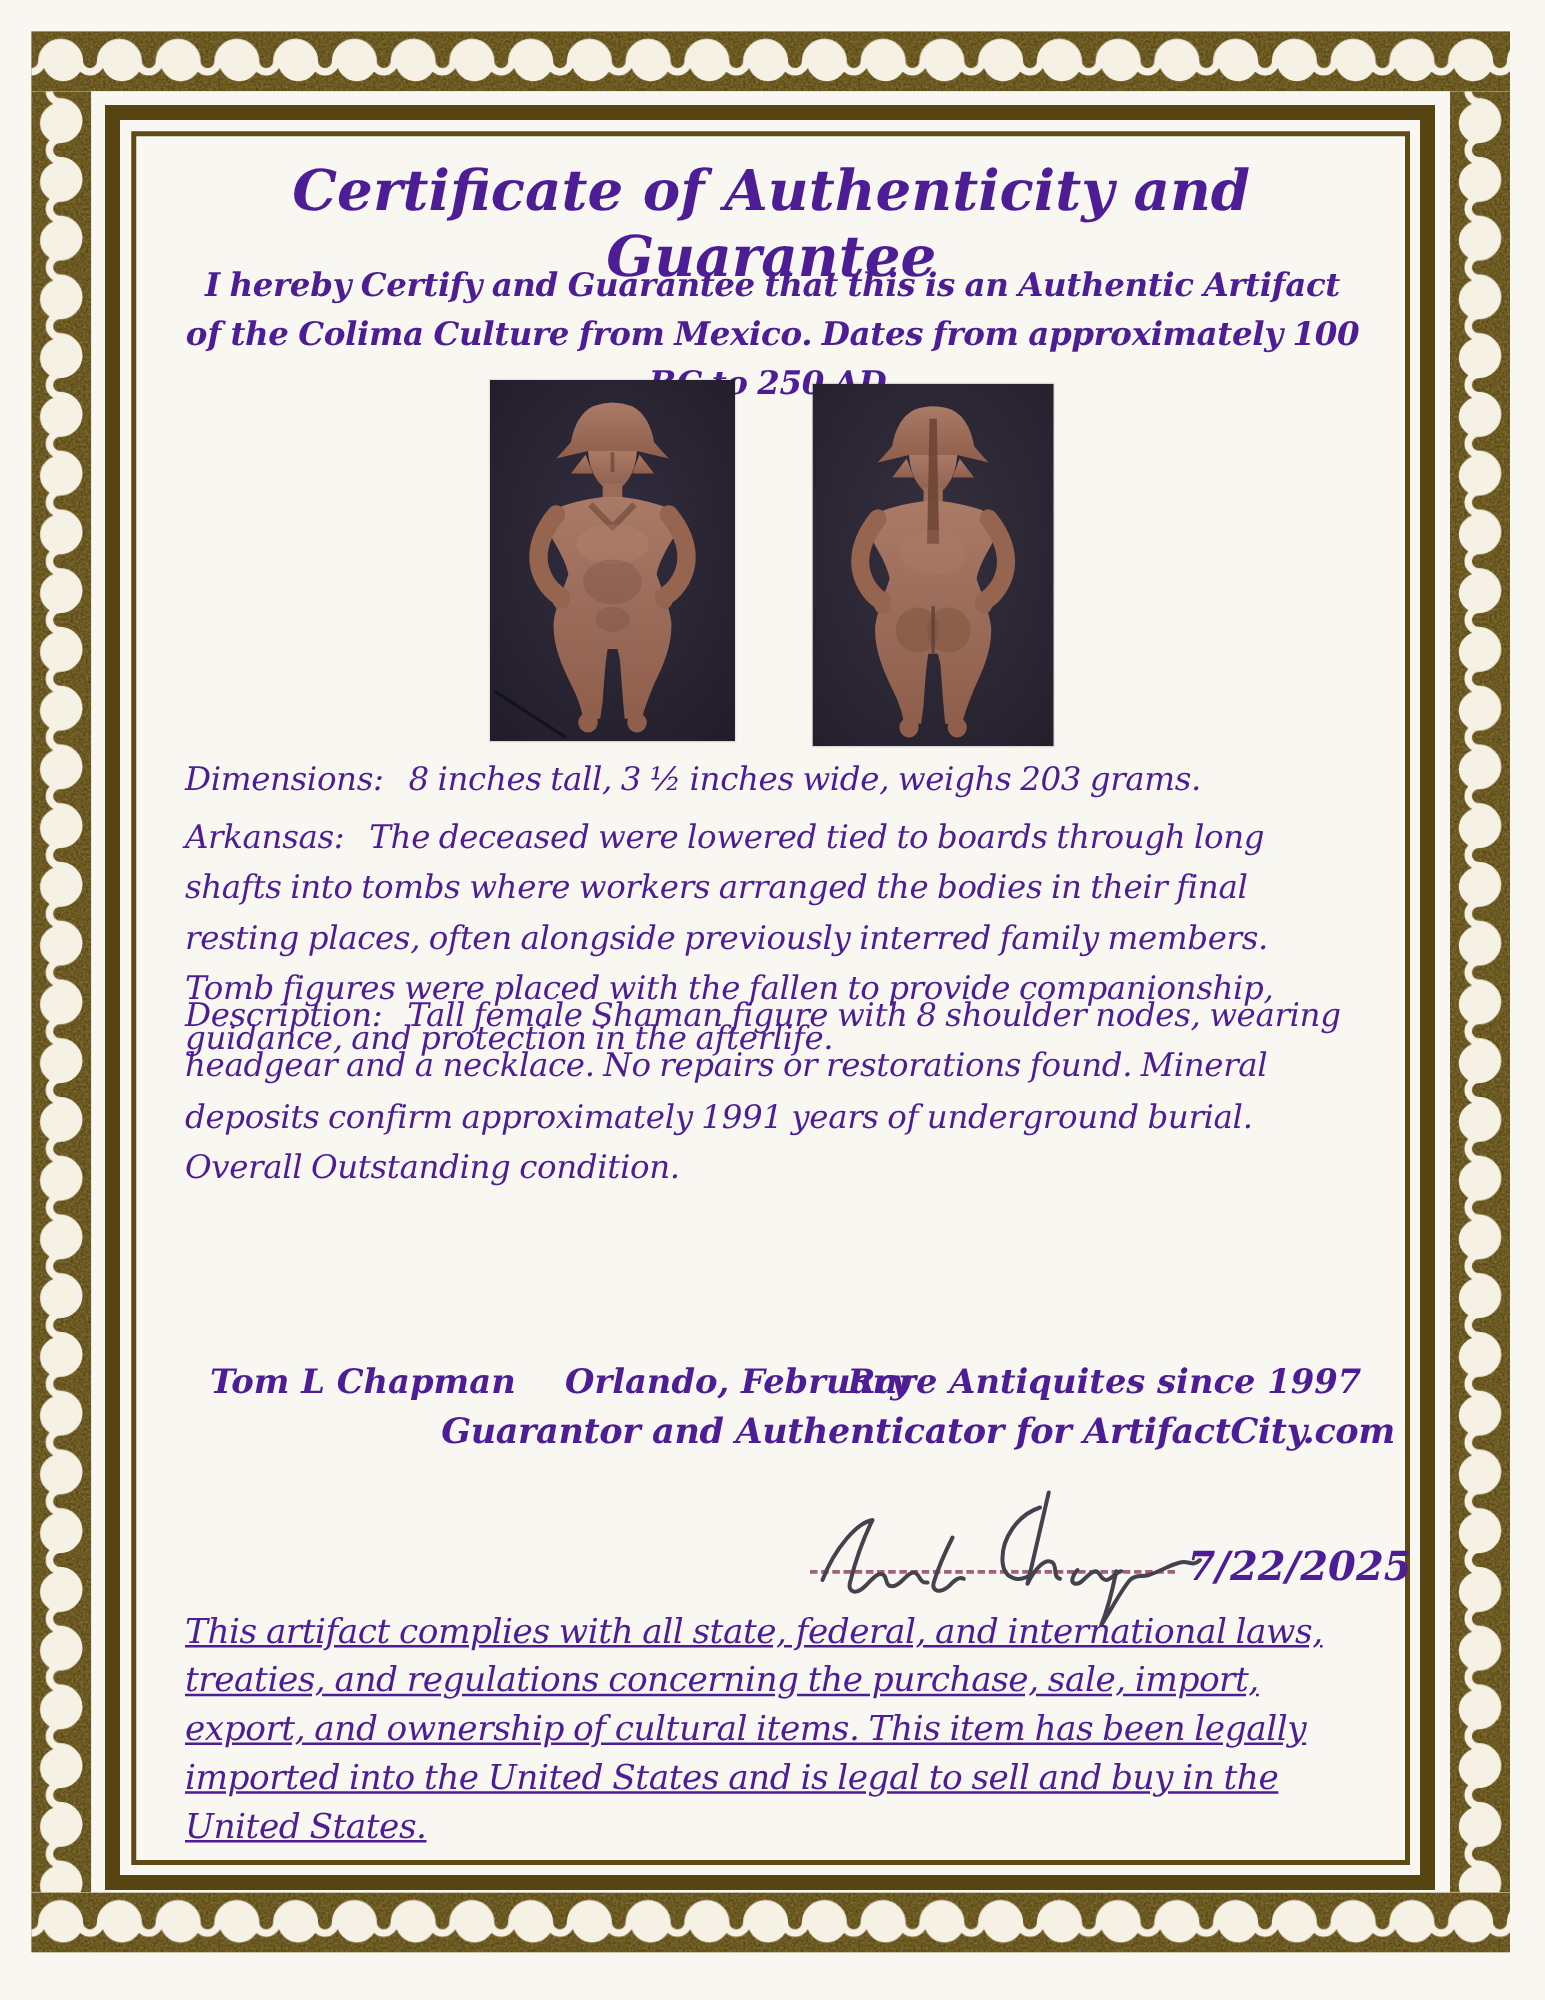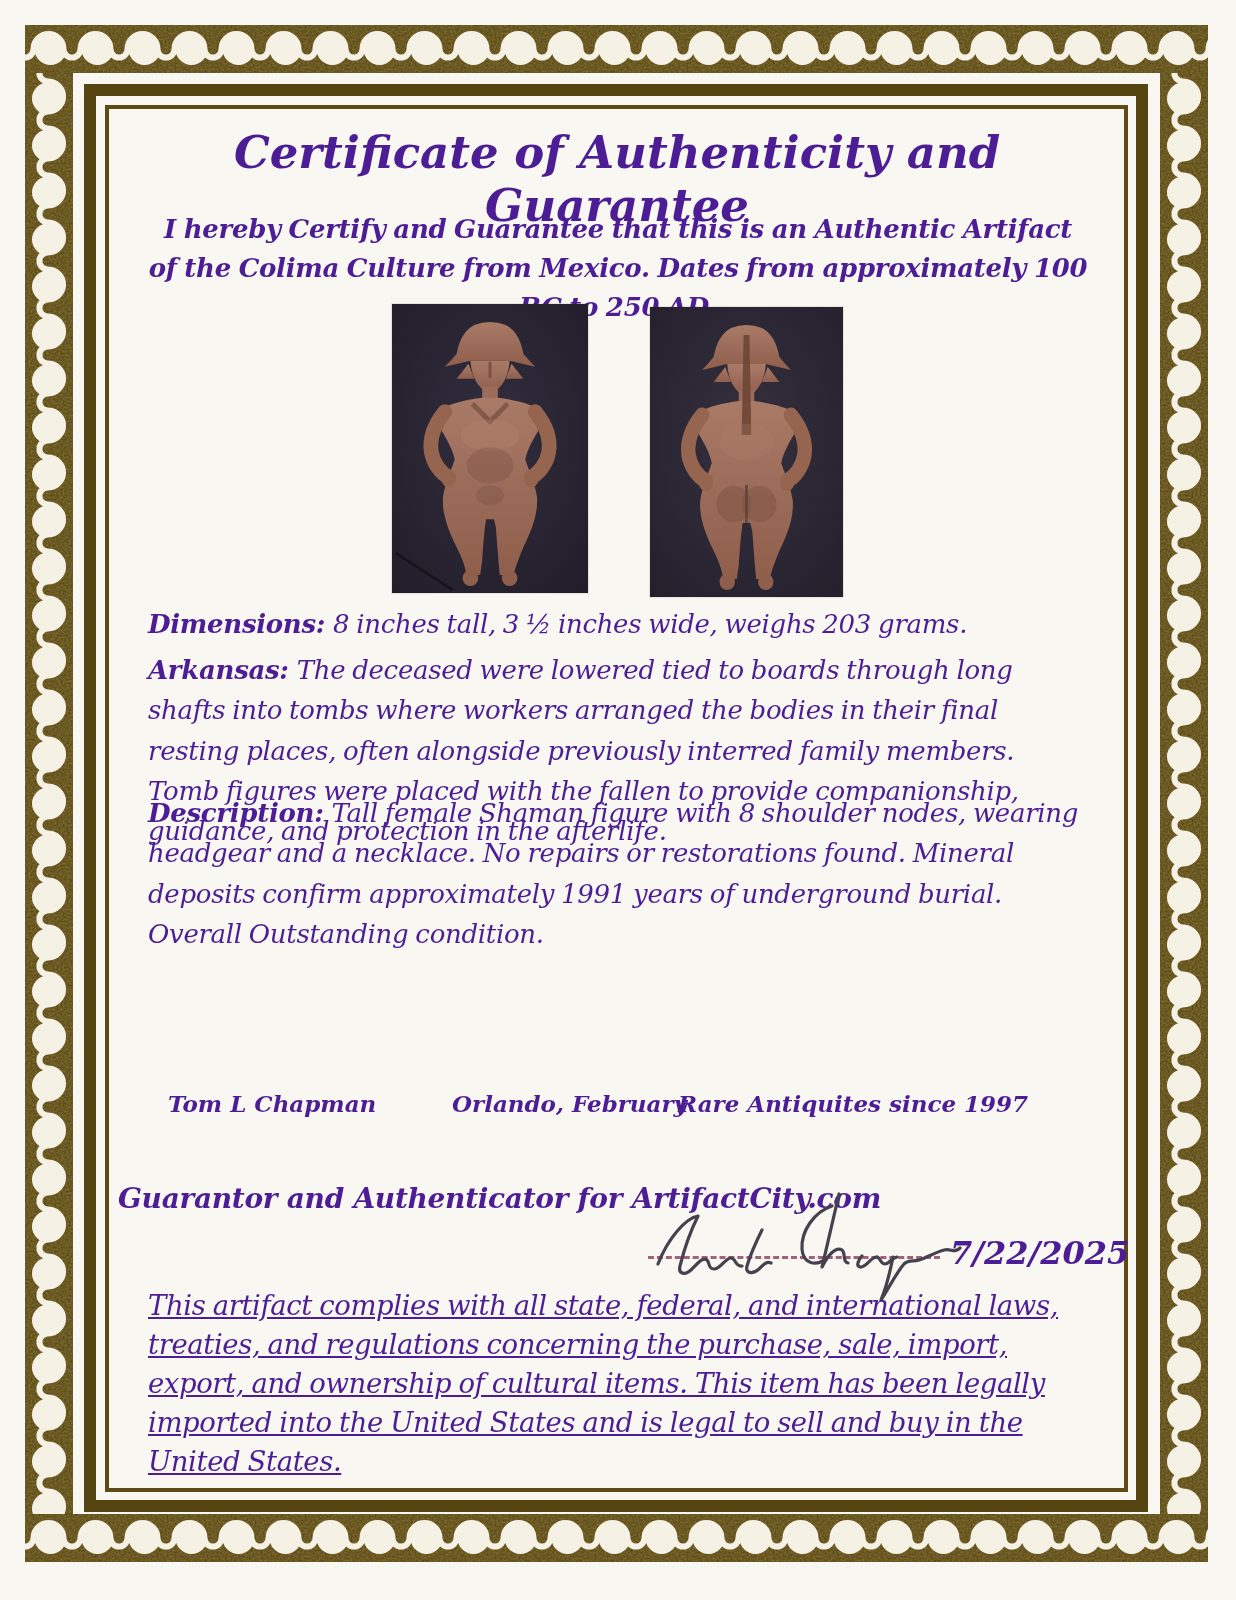--- a/index.html
+++ b/index.html
@@ -22,33 +22,33 @@
     letter-spacing:-0.3px;word-spacing:-1px;
   }
   .photo{position:absolute;box-shadow:0 0 0 1px rgba(0,0,0,0.08);}
   .photo.front{left:392px;top:304px;width:196px;height:289px;}
   .photo.back{left:650px;top:307px;width:193px;height:290px;}
   .section{
     position:absolute;left:148px;width:932px;
     font-size:26px;font-style:italic;line-height:1.55;
     letter-spacing:-0.3px;word-spacing:-1px;
   }
-  .section .label{font-weight:bold;margin-right:8px;}
+  .section .label{font-weight:normal;margin-right:20px;}
   .sec-dimensions{top:604px;}
   .sec-history{top:650px;}
   .sec-description{top:793px;}
   .sec-provenance{top:938px;}
   .issuer-row{position:absolute;left:0;top:1090px;width:1184px;height:40px;
-    font-size:23px;font-weight:bold;font-style:italic;}
+    font-size:27px;font-weight:bold;font-style:italic;}
   .issuer-row span{position:absolute;white-space:nowrap;}
   .issuer-name{left:168px;}
   .issuer-location{left:452px;}
   .issuer-tagline{left:678px;}
   .issuer-role{
-    position:absolute;left:118px;right:120px;top:1182px;text-align:left;
+    position:absolute;left:118px;right:120px;top:1128px;text-align:right;
     font-size:28px;font-weight:bold;font-style:italic;letter-spacing:-0.3px;
   }
   .signature-svg{position:absolute;left:640px;top:1172px;width:340px;height:135px;pointer-events:none;}
   .signature-line{position:absolute;left:648px;top:1256px;width:292px;border-top:3px dashed #a3607b;}
   .signature-date{
     position:absolute;left:950px;top:1234px;
     font-size:32px;font-weight:bold;font-style:italic;
   }
   .legal{
     position:absolute;left:148px;top:1286px;width:940px;

